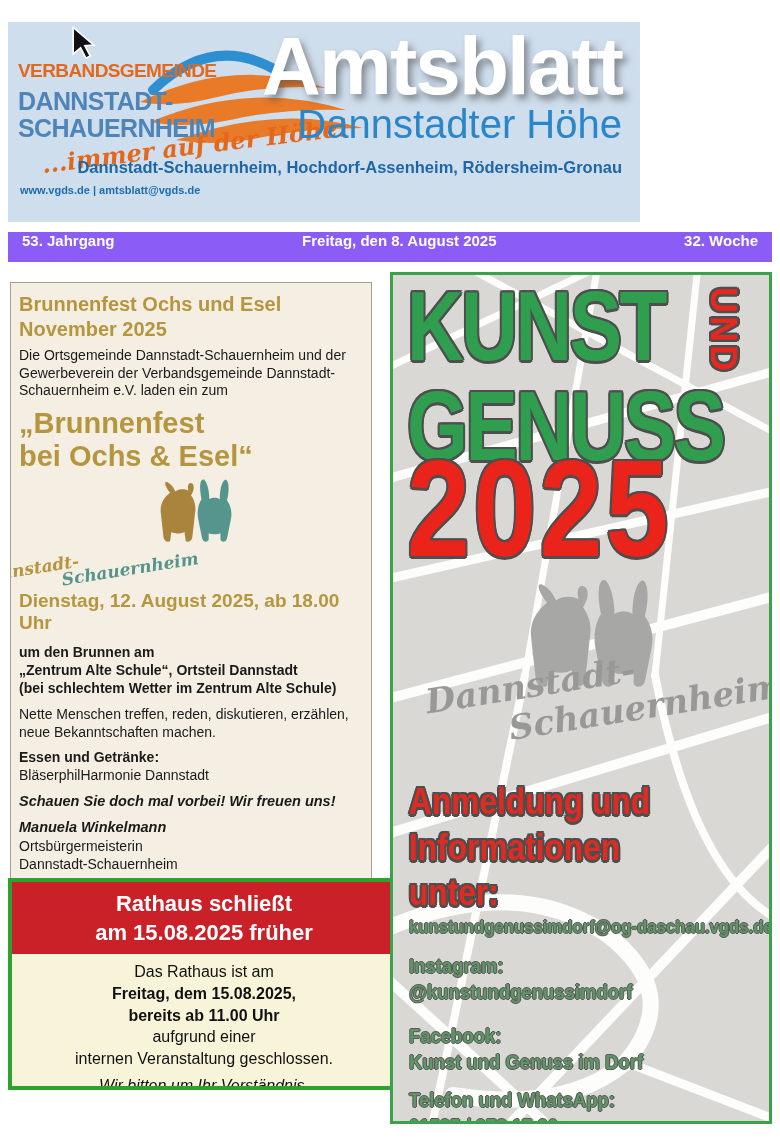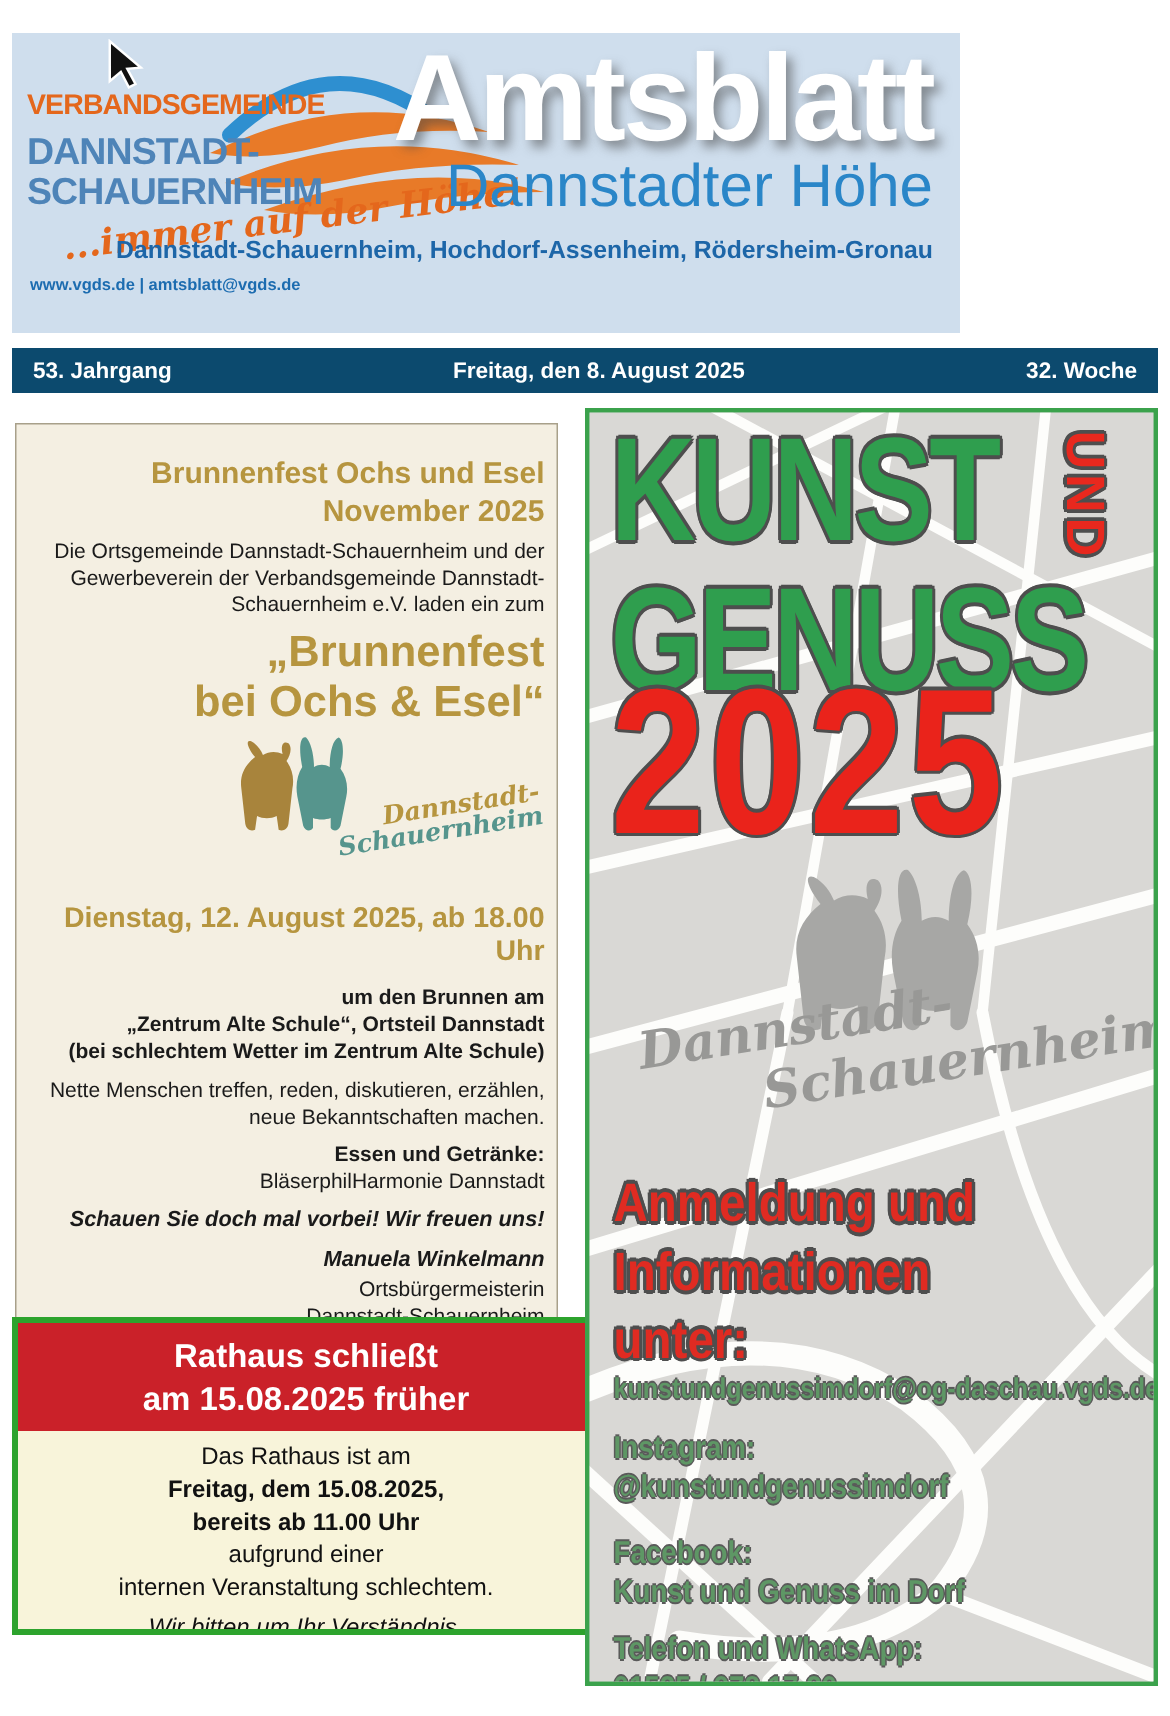--- a/index.html
+++ b/index.html
@@ -20,27 +20,27 @@
 
   .masthead-right { position:absolute; right:18px; top:2px; text-align:right; z-index:1; }
   .masthead-title { font-size:82px; font-weight:bold; color:#ffffff; letter-spacing:-2px; line-height:1.02;
                     text-shadow:4px 5px 7px rgba(70,70,70,.55); }
   .masthead-sub { font-size:40px; color:#2a86c8; margin-top:-6px; line-height:1.1; }
   .masthead-munis { font-size:16.5px; font-weight:bold; color:#1d66a8; margin-top:12px; }
 
   .cursor { position:absolute; left:70px; top:26px; z-index:5; }
 
   
-  .datebar { position:absolute; left:8px; top:232px; width:764px; height:30px; background:#0c4a6e;
-             display:flex; justify-content:space-between; align-items:center; padding:0 14px; box-sizing:border-box;
+  .datebar { position:absolute; left:8px; top:232px; width:764px; height:30px; background:#8b5cf6;
+             display:flex; justify-content:space-between; align-items:flex-start; padding:0 14px; box-sizing:border-box;
              color:#ffffff; font-weight:bold; font-size:15px; }
 
   
   .bf-box { position:absolute; left:10px; top:282px; width:362px; height:744px; background:#f4efe2;
-            border:1px solid #a8a08a; box-sizing:border-box; text-align:right; padding:21px 8px;
+            border:1px solid #a8a08a; box-sizing:border-box; text-align:left; padding:9px 8px;
             overflow:hidden; color:#1a1a1a; }
   .gold { color:#b6953f; }
   .bf-title { font-size:20px; font-weight:bold; line-height:1.25; }
   .bf-intro { font-size:14px; line-height:1.26; margin-top:5px; }
   .bf-event { font-size:29px; font-weight:bold; line-height:1.14; margin-top:7px; }
   .bf-logo { margin-top:4px; height:106px; position:relative; }
   .bf-logo svg { display:block; margin:0 auto; }
   .logo-script { font-family:"DejaVu Serif", serif; font-style:italic; font-size:17px; font-weight:bold;
                  line-height:.95; transform:rotate(-9deg); margin-top:-14px; }
   .logo-script .l1 { display:block; margin-left:-46px; color:#b6953f; }
@@ -176,21 +176,21 @@
   <section class="rh-box">
     <div class="rh-banner">
       <span>Rathaus schließt</span><br>
       <span>am 15.08.2025 früher</span>
     </div>
     <div class="rh-body">
       <span>Das Rathaus ist am</span><br>
       <span class="rh-b">Freitag, dem 15.08.2025,</span><br>
       <span class="rh-b">bereits ab 11.00 Uhr</span><br>
       <span>aufgrund einer</span><br>
-      <span>internen Veranstaltung schlechtem.</span>
+      <span>internen Veranstaltung geschlossen.</span>
       <div class="rh-i">Wir bitten um Ihr Verständnis.</div>
     </div>
   </section>
 
   <section class="poster">
     <svg class="poster-map" viewBox="0 0 376 846" preserveAspectRatio="none">
       <rect x="0" y="0" width="376" height="846" fill="#d9d8d5"></rect>
       <g stroke="#fdfdfb" fill="none" stroke-linecap="round">
         <path d="M-10 95 L210 -10" stroke-width="7"></path>
         <path d="M70 -10 L386 160" stroke-width="7"></path>

